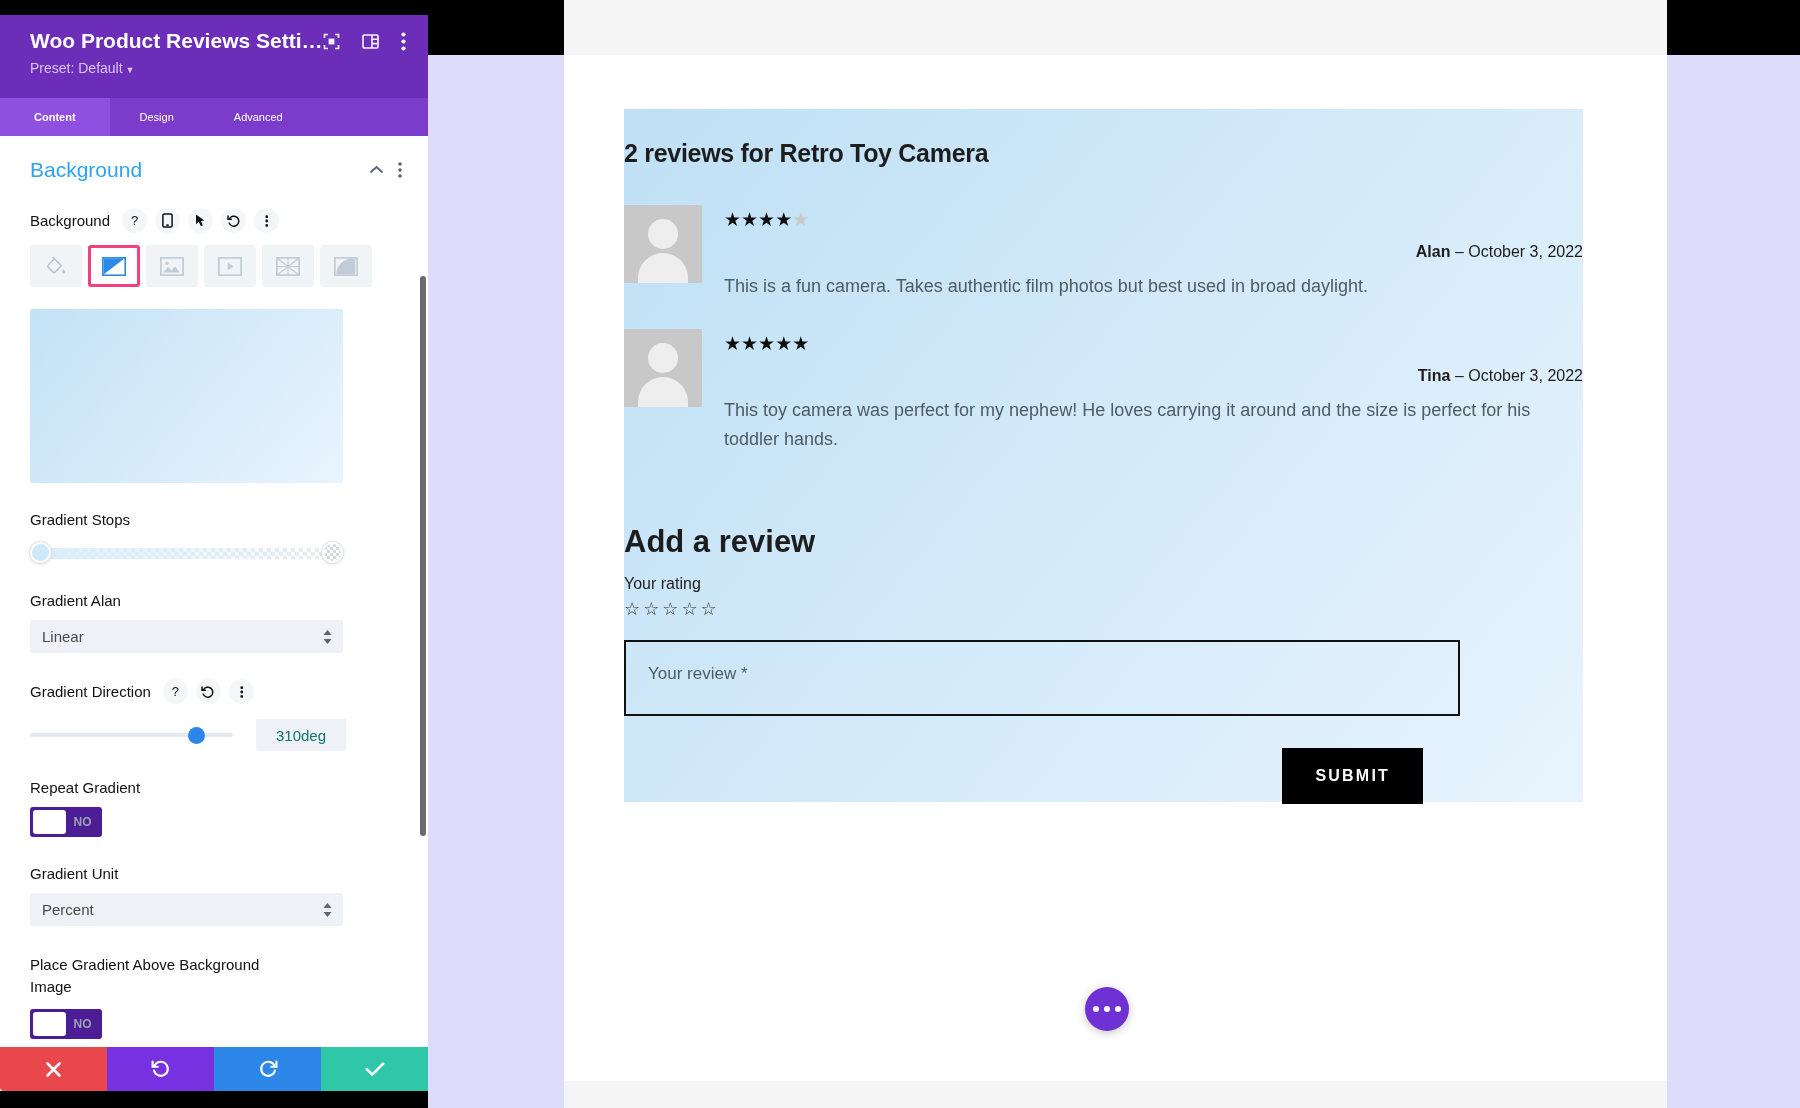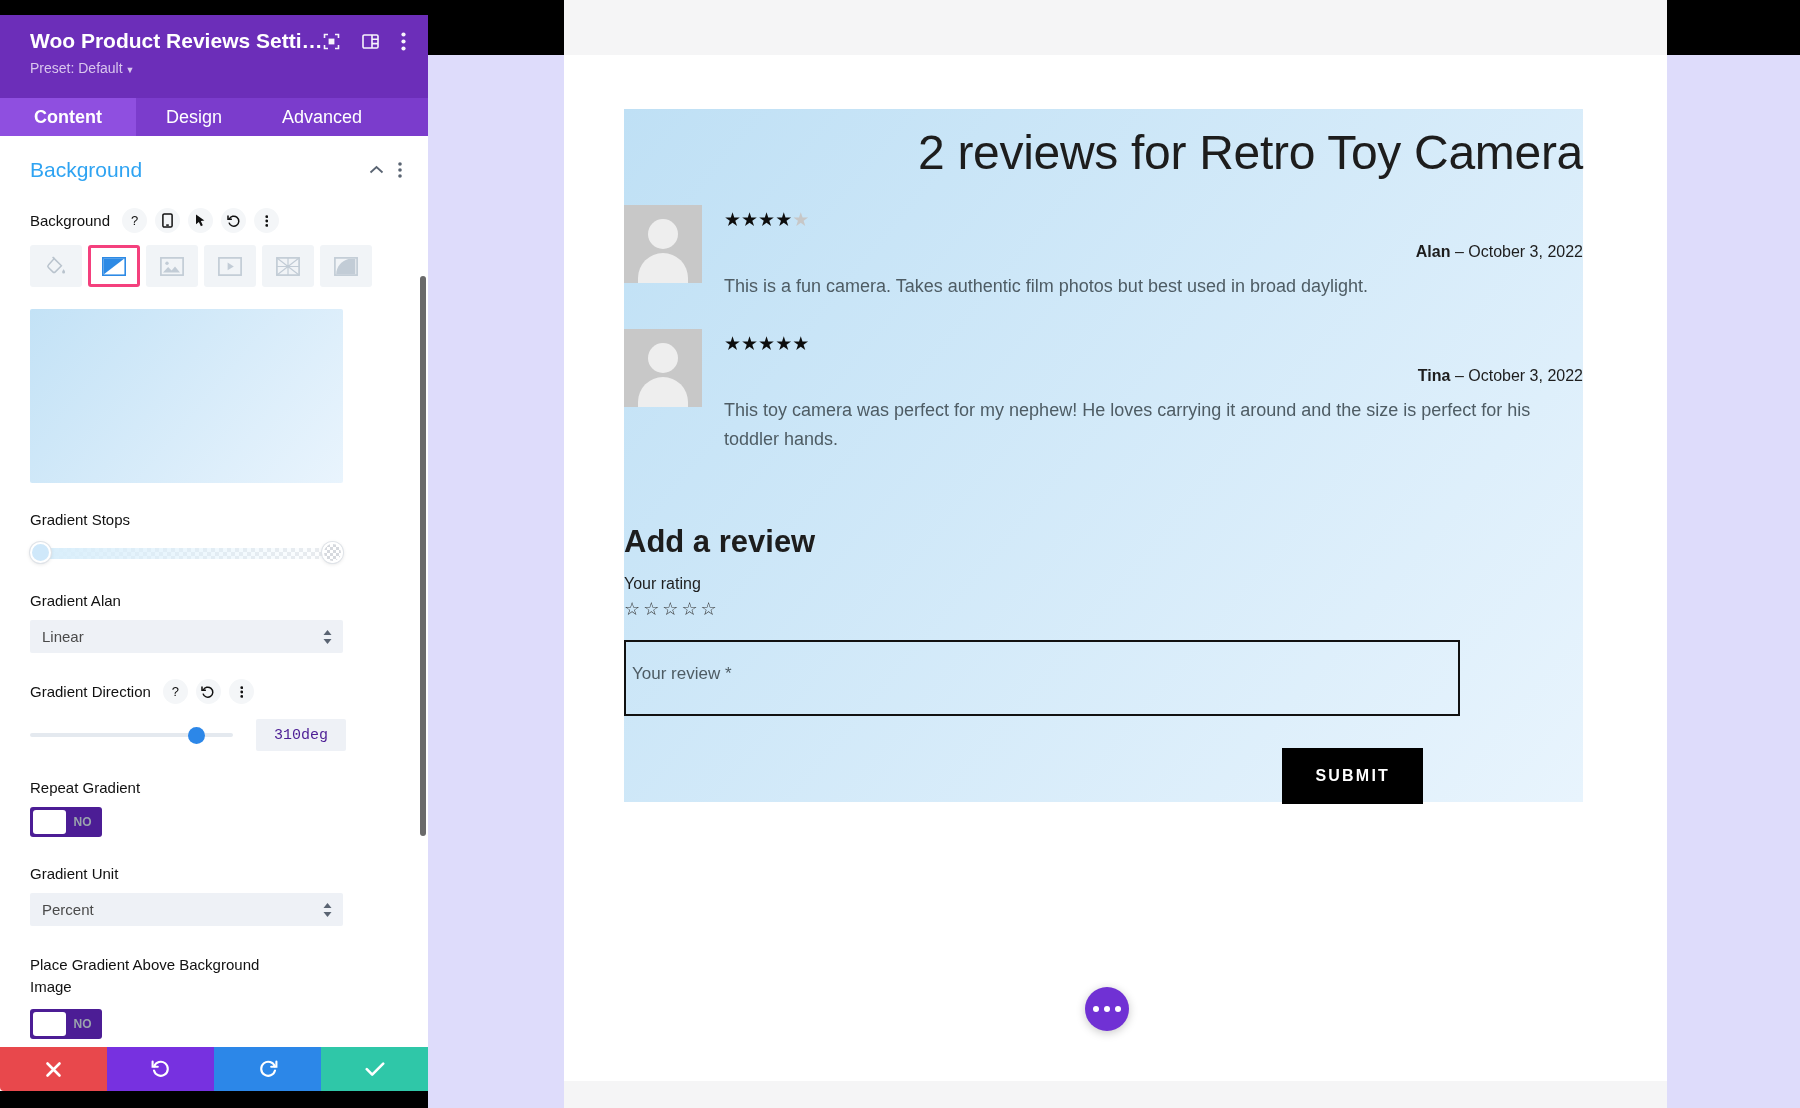--- a/index.html
+++ b/index.html
@@ -39,25 +39,24 @@
   .page-side-l { position:absolute; left:0; top:0; width:136px; height:1053px; background:#dedcfb; }
   .page-side-r { position:absolute; left:1239px; top:0; width:133px; height:1053px; background:#dedcfb; }
 
   
   .reviews-module {
     position: absolute; left: 60px; top: 54px; width: 959px; height: 693px;
     background: linear-gradient(310deg, #e8f4fd 0%, #bfe0f5 100%);
     padding: 0;
   }
   .reviews-title {
-    font-size: 48px; font-weight: 400; color: #1d1d1d;
+    font-size: 25px; font-weight: 700; color: #1d1d1d;
     letter-spacing: -0.3px;
     padding: 18px 0 0 0; margin-left: 0;
     line-height: 52px;
-    text-align: right;
   }
   .review-list { margin-top: 26px; }
   .review-row { display: flex; margin-bottom: 28px; }
   .review-avatar {
     width: 78px; height: 78px; background: #c8c8c8; flex: 0 0 78px;
     position: relative; overflow: hidden;
   }
   .review-avatar::before {
     content: ""; position: absolute; left: 50%; top: 14px;
     transform: translateX(-50%);
@@ -87,21 +86,21 @@
     font-size: 31px; font-weight: 700; color: #1d1d1d;
     margin-top: 68px; line-height: 40px;
   }
   .your-rating-label {
     font-size: 16px; font-weight: 400; color: #1d1d1d; margin-top: 13px;
   }
   .rating-stars { margin-top: 5px; font-size: 18px; color: #333; letter-spacing: 3px; }
   .review-textarea {
     margin-top: 20px; width: 836px; height: 76px;
     border: 2px solid #111; background: transparent;
-    padding: 22px 0 0 6px;
+    padding: 22px 0 0 22px;
     font-size: 17px; color: #4e5c64;
   }
   .submit-row { margin-top: 32px; display: flex; justify-content: flex-end; width: 799px; }
   .submit-btn {
     background: #000; color: #fff; border: none;
     font-size: 16px; font-weight: 700; letter-spacing: 2.2px;
     padding: 19px 33px; cursor: pointer;
     font-family: "Liberation Sans", sans-serif;
   }
 
@@ -131,21 +130,21 @@
   .hdr-icons { display: flex; align-items: center; gap: 22px; padding-right: 4px; }
   .hdr-icon { color: #fff; opacity: .95; cursor: pointer; display:flex; }
   .panel-preset {
     color: #d9c6ee; font-size: 14px; margin-top: 7px;
   }
   .panel-preset .caret { font-size: 9px; margin-left: 3px; }
 
   .tabs { display: flex; background: #7b3ccc; height: 38px; }
   .tab {
     flex: 0 0 auto; padding: 0 30px; height: 38px; line-height: 38px;
-    color: #fff; font-size: 18px; cursor: pointer;
+    color: #fff; font-size: 11px; cursor: pointer;
   }
   .tab.active { background: #8f4fe0; font-weight: 700; }
   .tab:nth-child(1) { padding: 0 34px; }
 
   .panel-body {
     position: absolute; top: 121px; left: 0; width: 428px; bottom: 44px;
     overflow: hidden; background: #fff;
   }
   .section-head {
     display: flex; align-items: center; padding: 22px 26px 0 30px;
@@ -217,21 +216,21 @@
     position: absolute; top: 8px; left: 0; width: 203px; height: 4px;
     background: #e4e9ef; border-radius: 2px;
   }
   .range-knob {
     position: absolute; top: 2px; left: 158px; width: 17px; height: 17px;
     border-radius: 50%; background: #2c87e8; cursor: pointer;
   }
   .range-value {
     margin-left: 23px; width: 90px; height: 32px; background: #eef1f6;
     border-radius: 2px; display: flex; align-items: center; justify-content: center;
-    font-size: 15px; color: #4c1d95; font-family: Liberation Mono, monospace;
+    font-size: 15px; color: #0f766e;
   }
 
   .toggle {
     margin-top: 11px; width: 72px; height: 30px; background: #4c1d95;
     border-radius: 3px; display: flex; align-items: center; padding: 3px; cursor: pointer;
   }
   .toggle .knob { width: 33px; height: 24px; background: #fff; border-radius: 3px; }
   .toggle .txt { flex:1; text-align:center; font-size: 12px; color: #9aa3ad; font-weight: 700; }
 
   .panel-scrollbar {

